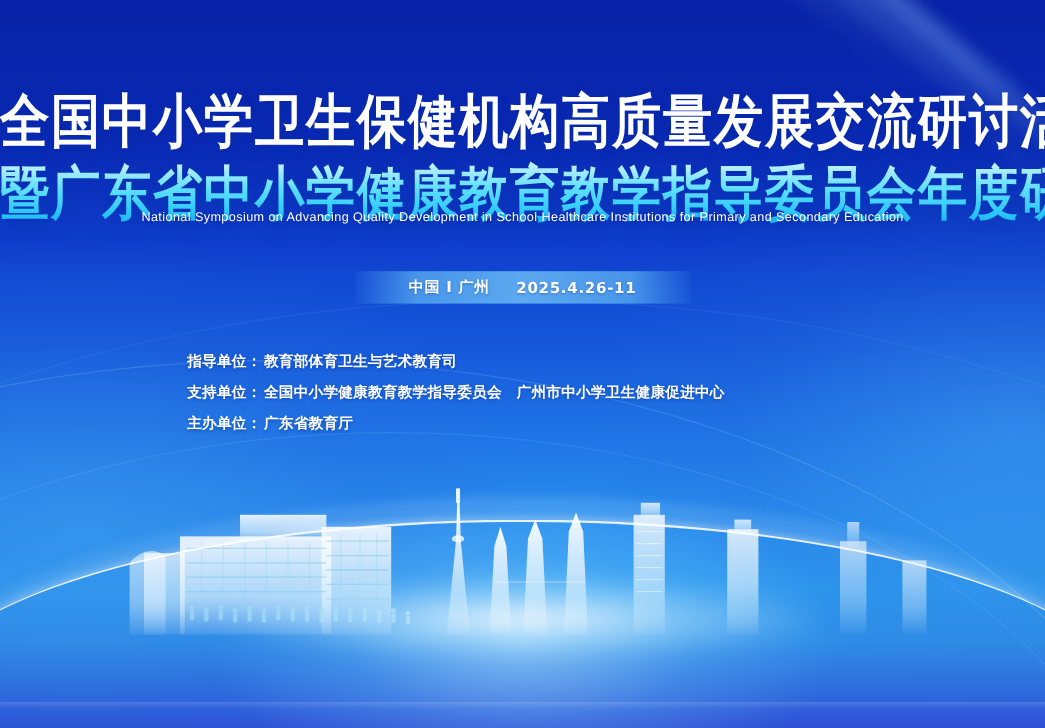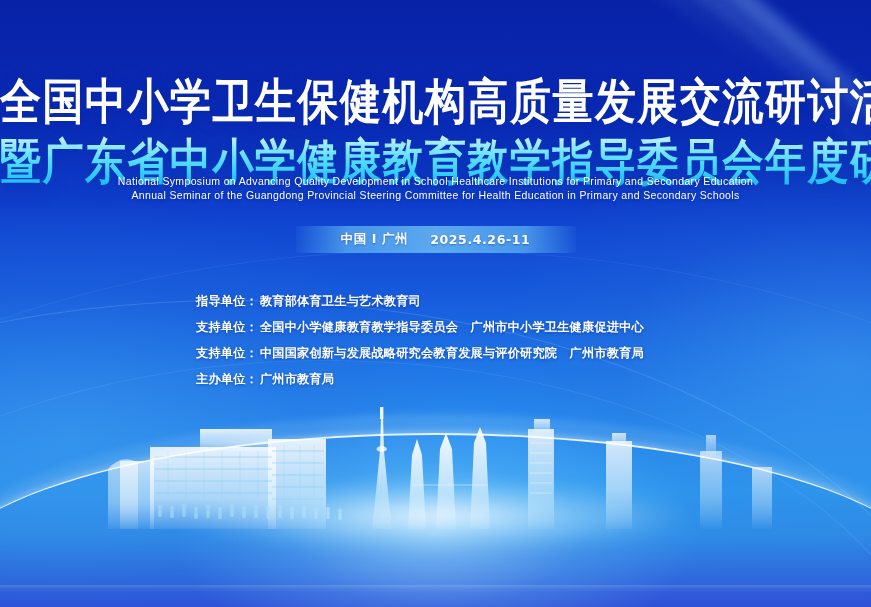--- a/index.html
+++ b/index.html
@@ -219,21 +219,20 @@
   }
   .org-row {
     font-family: "DejaVu Sans", "Liberation Sans", sans-serif;
     font-weight: 700;
     font-size: 12.2px;
     line-height: 26px;
     color: #ffffff;
     white-space: nowrap;
     letter-spacing: 0.2px;
     text-shadow: 0 1px 3px rgba(0,30,130,0.45);
-    margin-left: 40px;
   }
   .org-row .org-label { margin-right: 2px; }
   .org-row .org-val { }
 </style>
 </head>
 <body>
 
 <div id="poster">
 
   <div class="bg-base"></div>
@@ -384,39 +383,35 @@
 
   <div class="content">
 
     <div class="title-block">
       <div class="title-line l1">全国中小学卫生保健机构高质量发展交流研讨活动</div>
       <div class="title-line l2">暨广东省中小学健康教育教学指导委员会年度研讨活动</div>
     </div>
 
     <div class="subtitle-block">
       <div class="subtitle-line">National Symposium on Advancing Quality Development in School Healthcare Institutions for Primary and Secondary Education</div>
-      <div class="subtitle-line">Annual Seminar of the Guangdong Provincial Steering Committee for Health Education in Primary and Secondary Schools</div>
     </div>
 
     <div class="date-badge-wrap">
       <div class="date-badge">
         <span>中国 I 广州</span>
         <span>2025.4.26-11</span>
       </div>
     </div>
 
     <div class="orgs">
       <div class="org-row">
         <span class="org-label">指导单位：</span><span class="org-val">教育部体育卫生与艺术教育司</span>
       </div>
       <div class="org-row">
         <span class="org-label">支持单位：</span><span class="org-val">全国中小学健康教育教学指导委员会　广州市中小学卫生健康促进中心</span>
       </div>
       <div class="org-row">
-        <span class="org-label">支持单位：</span><span class="org-val">中国国家创新与发展战略研究会教育发展与评价研究院　广州市教育局</span>
-      </div>
-      <div class="org-row">
-        <span class="org-label">主办单位：</span><span class="org-val">广州市教育局</span>
+        <span class="org-label">主办单位：</span><span class="org-val">广东省教育厅</span>
       </div>
     </div>
 
   </div>
 </div>
 
 </body></html>

